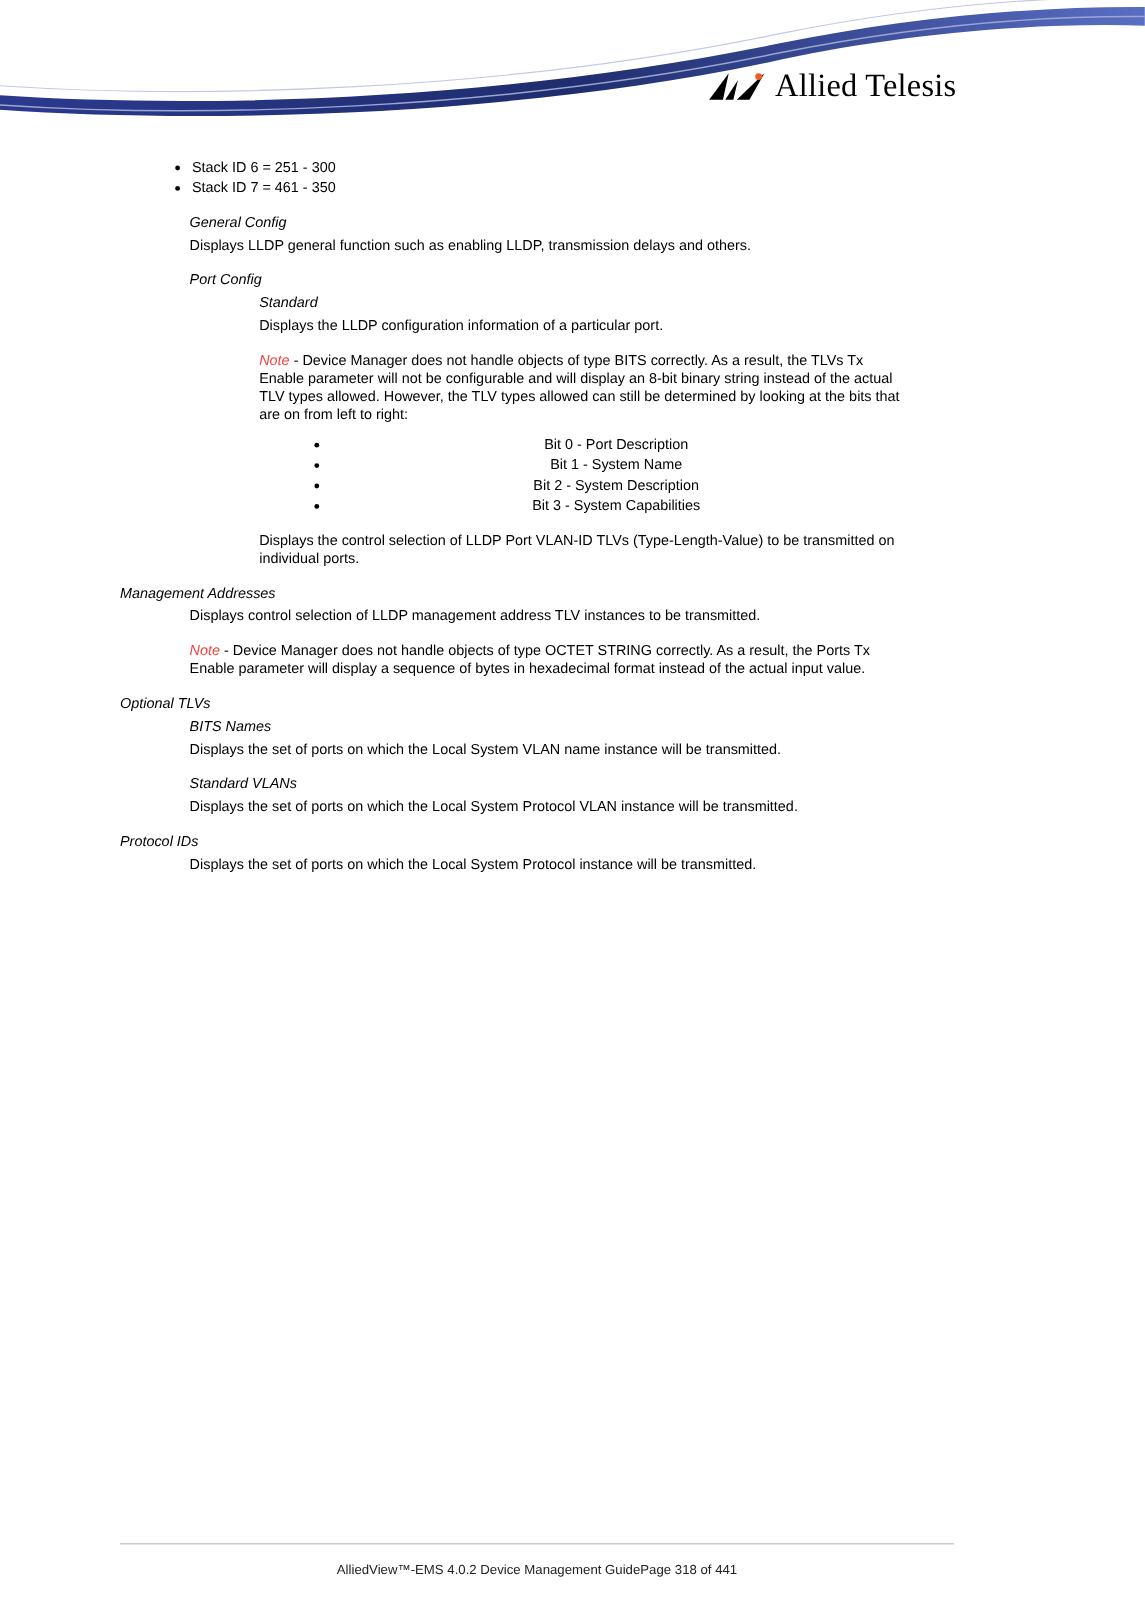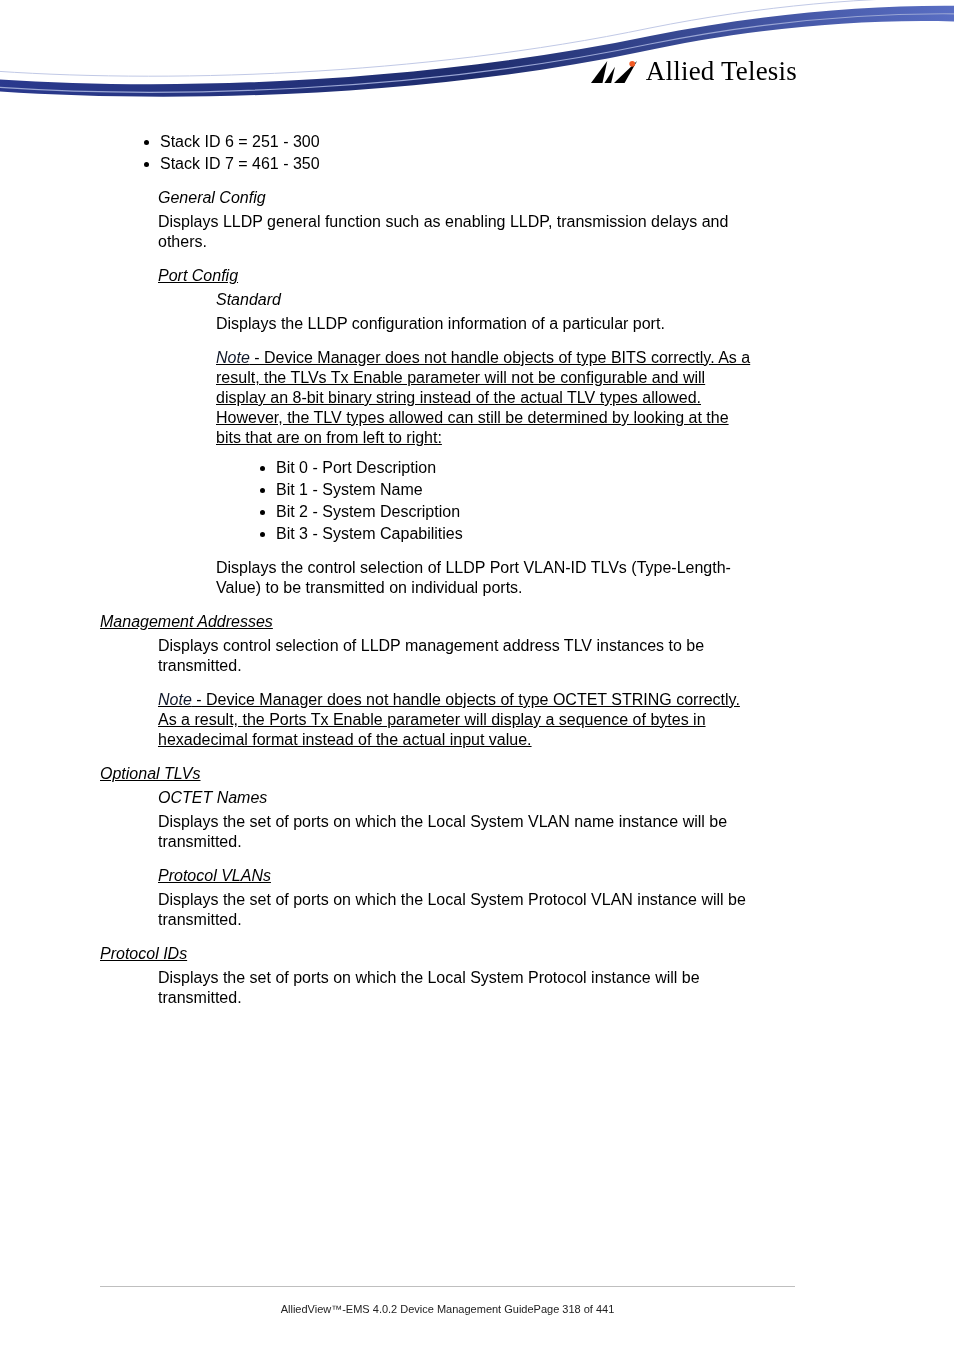--- a/index.html
+++ b/index.html
@@ -49,50 +49,51 @@
     color: #000000;
     font-weight: 400;
   }
   
   .content {
     position: absolute;
     top: 130px;
     left: 0;
     right: 0;
     padding: 0 100px 0 100px;
-    font-size: 16px;
+    font-size: 12px;
     line-height: 1.25;
   }
   ul.bullets {
     list-style: disc;
     margin: 0 0 14px 0;
     padding-left: 60px;
   }
   ul.bullets li {
     margin: 2px 0;
   }
   p {
     margin: 0 0 4px 0;
   }
   .italic {
     font-style: italic;
   }
   .note {
-    color: #0f172a;
+    color: #ef4444;
     font-style: italic;
   }
   .block { margin-bottom: 4px; }
   .indent-1 { margin-left: 58px; }
   .indent-2 { margin-left: 116px; }
-  .gap-s { margin-top: 14px; text-decoration: underline; }
+  .gap-s { margin-top: 14px; }
   .sp-after { margin-bottom: 14px; }
   ul.sub-bullets {
     list-style: disc;
     margin: 10px 0 14px 0;
     padding-left: 176px;
+    text-align: center;
   }
   ul.sub-bullets li {
     margin: 2px 0;
   }
   
   .footer {
     position: absolute;
     left: 100px;
     right: 56px;
     bottom: 36px;
@@ -173,24 +174,24 @@
     <p class="italic gap-s">Management Addresses</p>
     <div class="indent-1 block">
       <p class="sp-after">Displays control selection of LLDP management address TLV instances to be transmitted.</p>
       <p class="gap-s sp-after">
         <span class="note">Note</span><span> - Device Manager does not handle objects of type OCTET STRING correctly. As a result, the Ports Tx Enable parameter will display a sequence of bytes in hexadecimal format instead of the actual input value.</span>
       </p>
     </div>
 
     <p class="italic gap-s">Optional TLVs</p>
     <div class="indent-1 block">
-      <p class="italic">OCTET Names</p>
+      <p class="italic">BITS Names</p>
       <p class="sp-after">Displays the set of ports on which the Local System VLAN name instance will be transmitted.</p>
 
-      <p class="italic gap-s">Protocol VLANs</p>
+      <p class="italic gap-s">Standard VLANs</p>
       <p class="sp-after">Displays the set of ports on which the Local System Protocol VLAN instance will be transmitted.</p>
     </div>
 
     <p class="italic gap-s">Protocol IDs</p>
     <div class="indent-1 block">
       <p>Displays the set of ports on which the Local System Protocol instance will be transmitted.</p>
     </div>
 
   </div>
 

